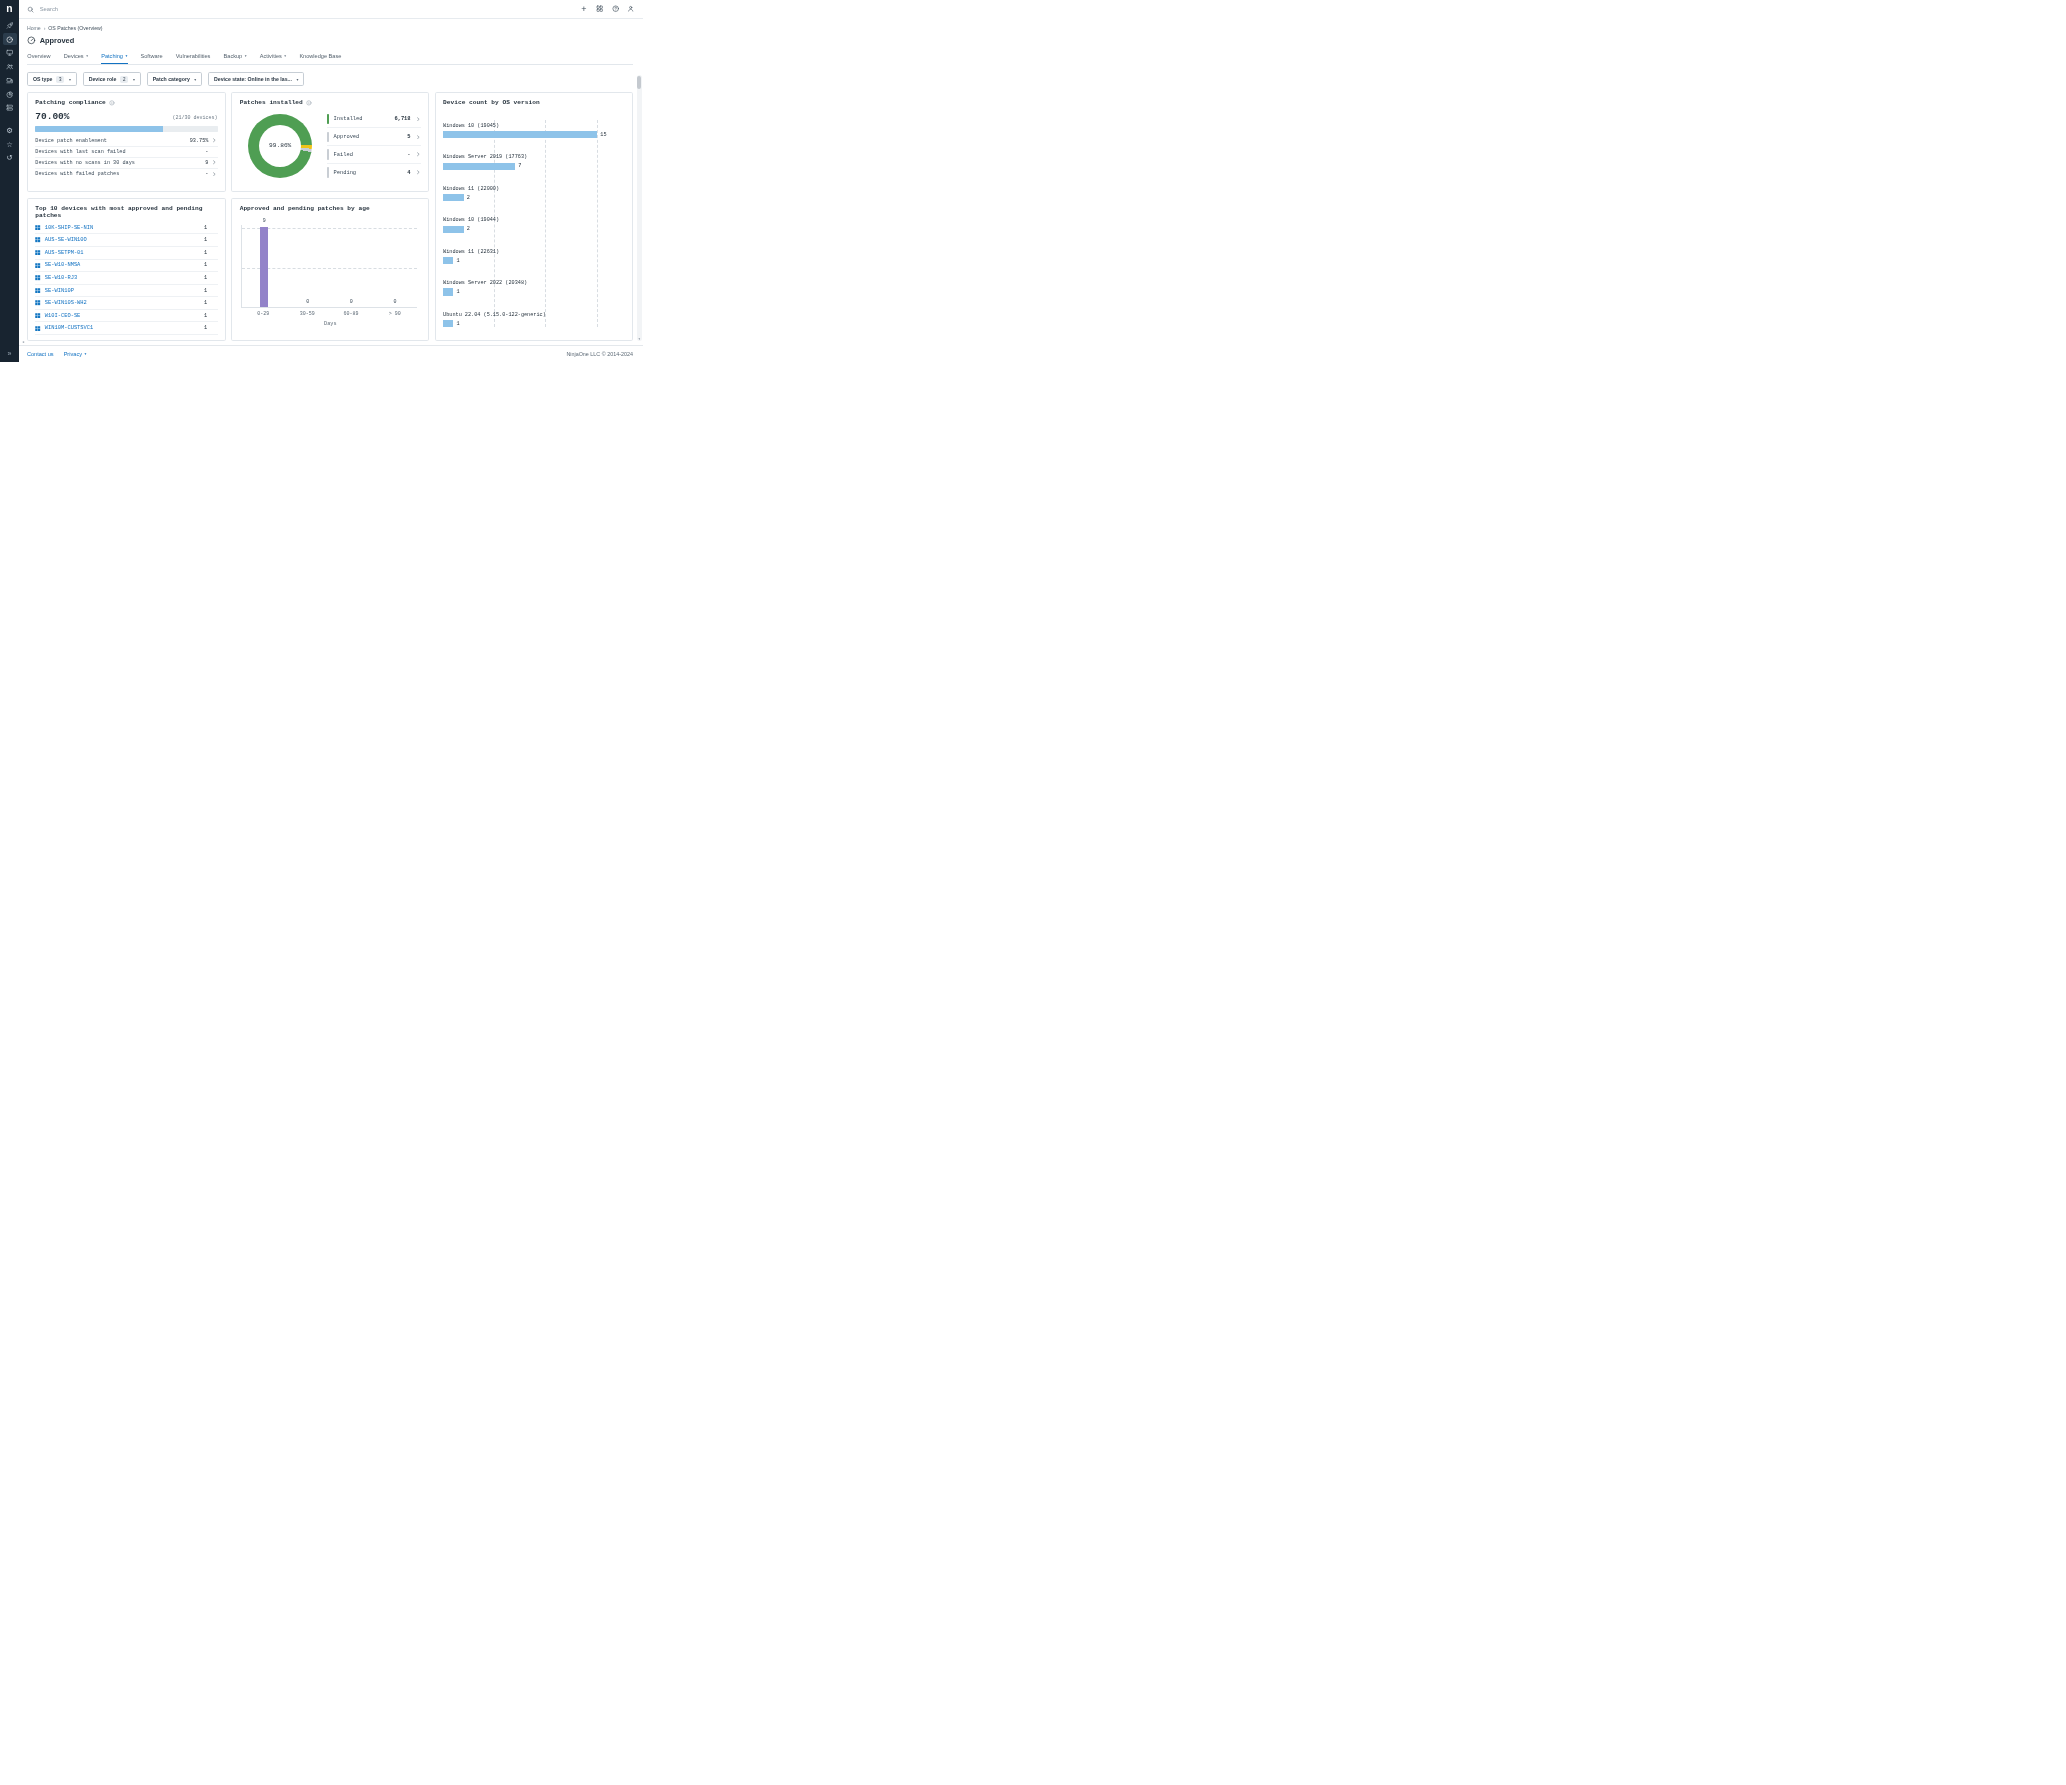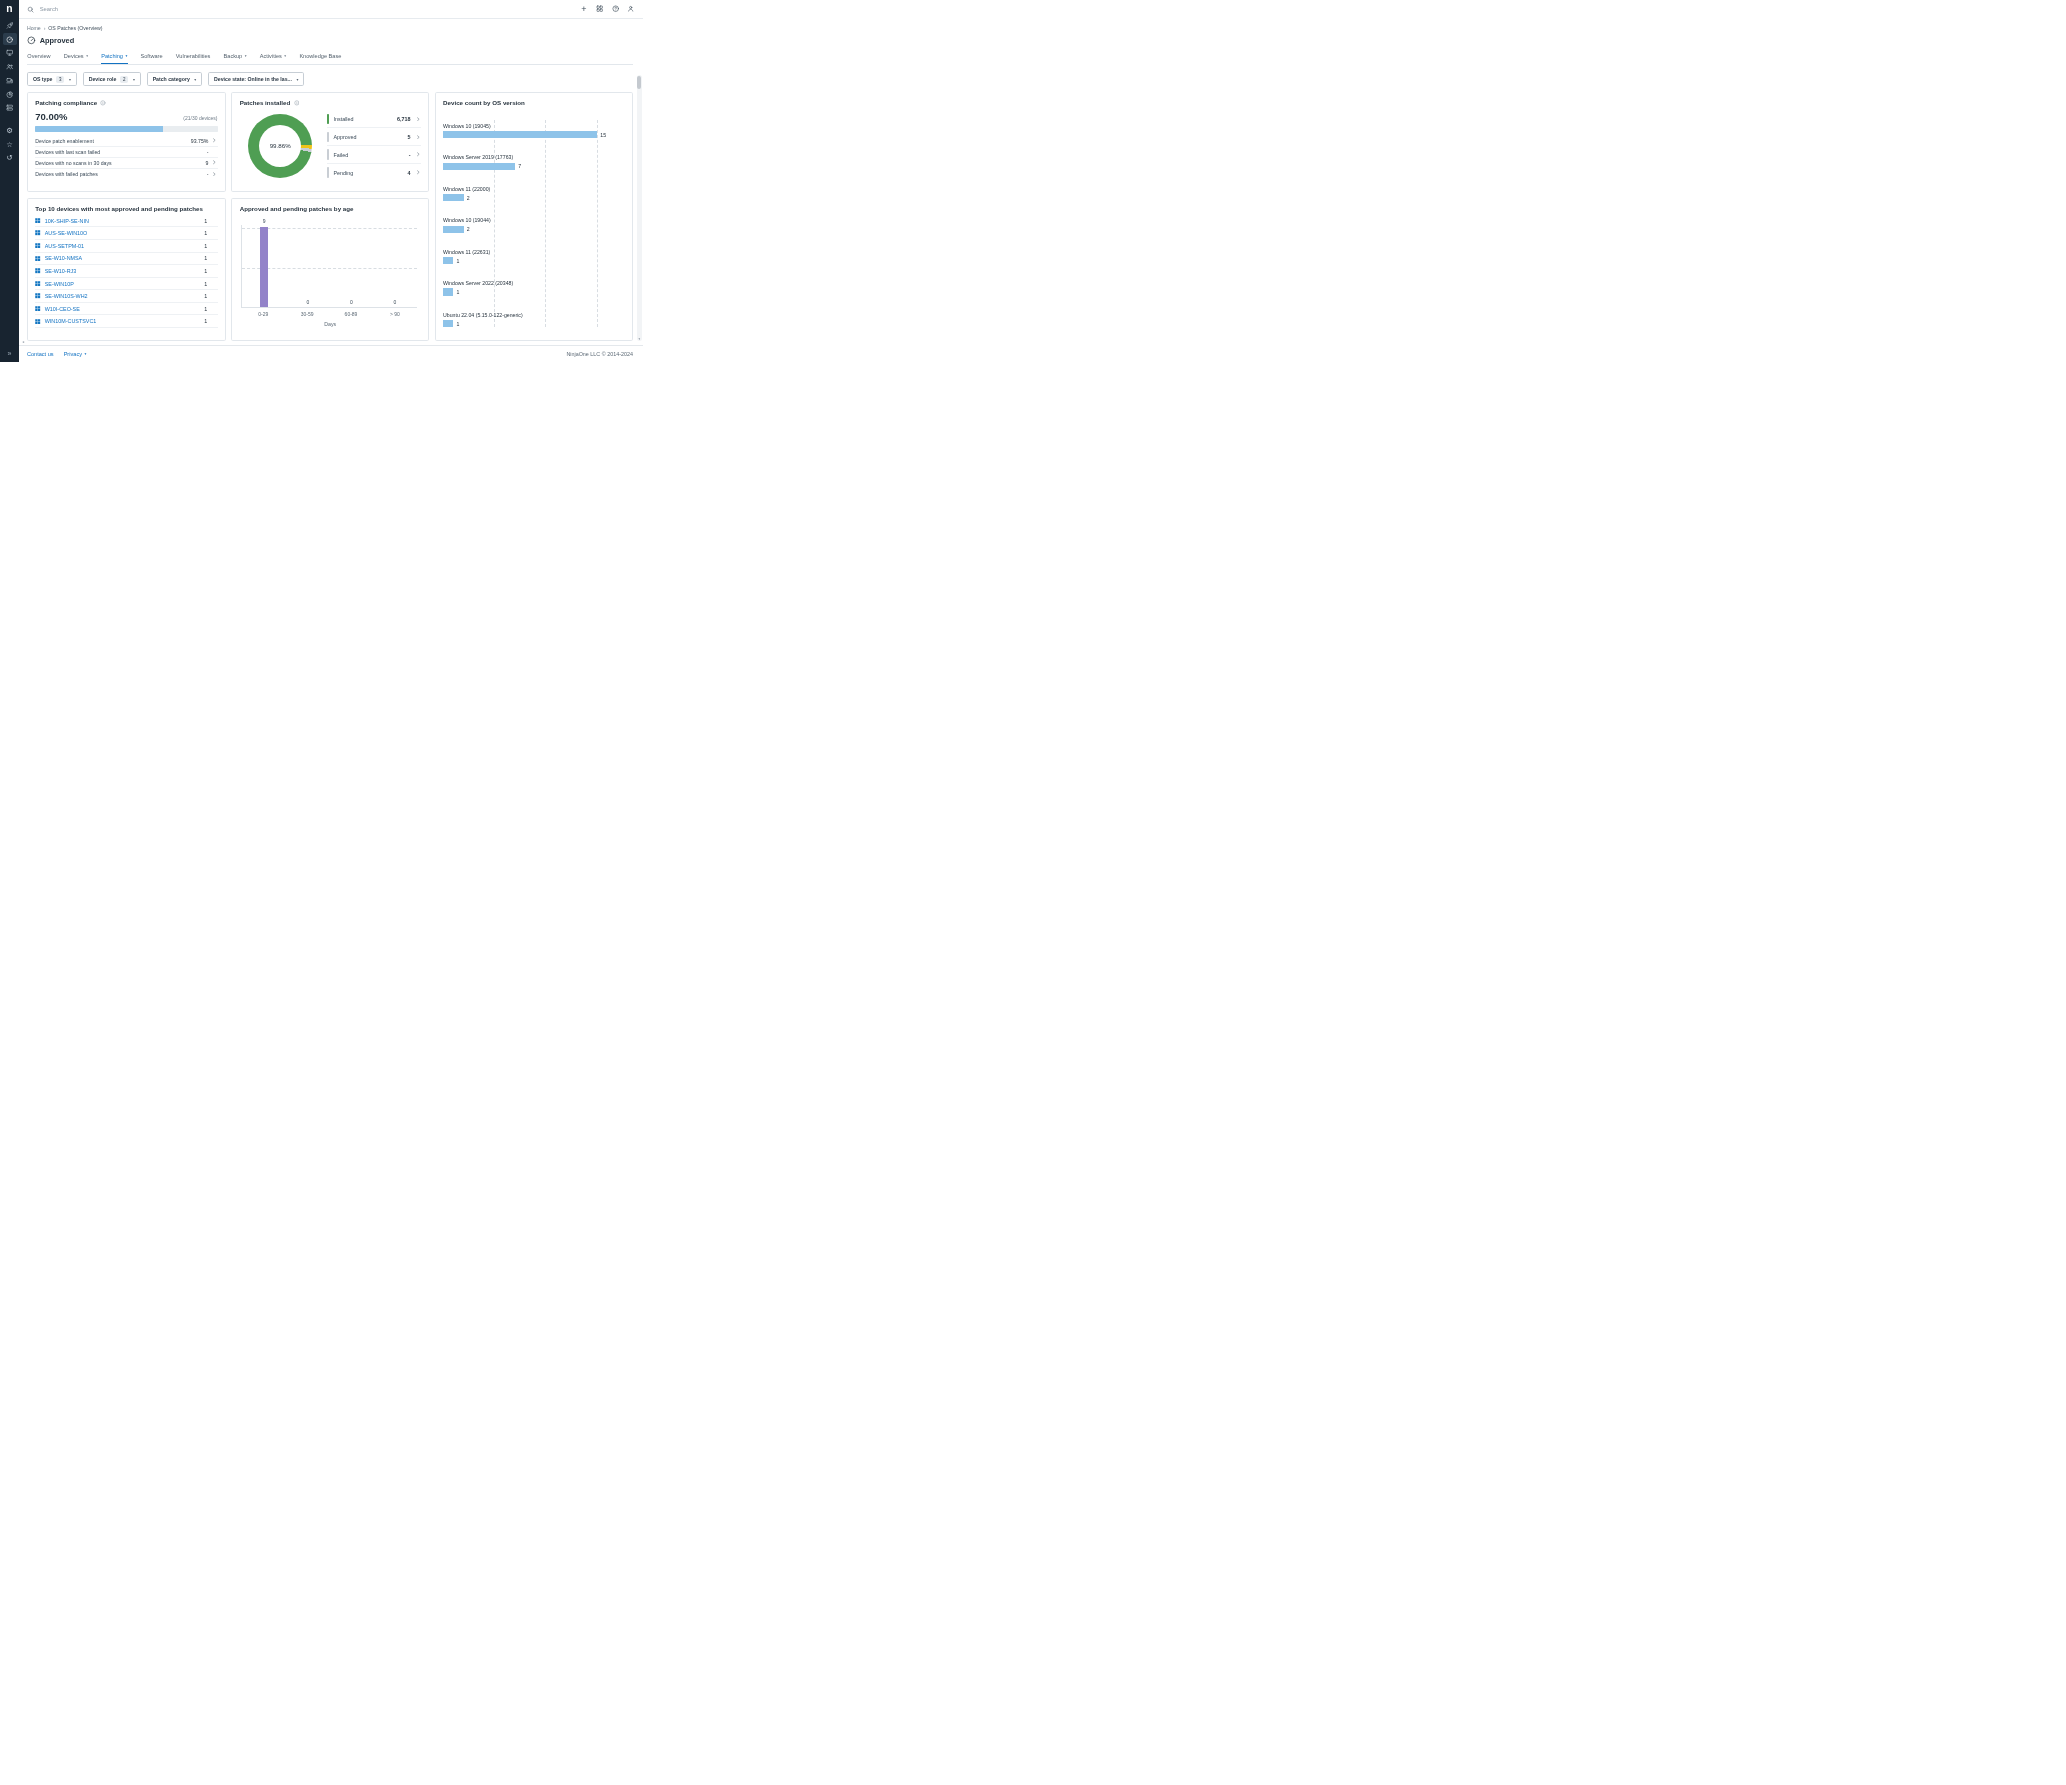--- a/index.html
+++ b/index.html
@@ -46,21 +46,21 @@
   .tab.active { color: #1272c2; }
   .tab.active .caret { color: #1272c2; }
   .tab.active::after { content: ""; position: absolute; left: 0; right: 0; bottom: -0.4px; height: 1.2px; background: #1272c2; }
 
   .filters { display: flex; gap: 5.8px; margin-top: 7.9px; }
   .chip { height: 14px; border: 0.4px solid #c7ced5; border-radius: 1.7px; background: #fff; display: flex; align-items: center; gap: 3.7px; padding: 0 5px; font-size: 5.2px; font-weight: 600; color: #2b3845; cursor: pointer; white-space: nowrap; }
   .chip-badge { background: #e9edf1; border-radius: 1.7px; padding: 1.2px 2.9px; font-size: 4.5px; font-weight: 400; color: #2b3845; }
   .chip .caret { font-size: 3.9px; color: #5f6c78; margin-left: 0.8px; }
 
   
-  .cards { display: grid; grid-template-columns: 199px 198px 198px; grid-template-rows: 100px 143px; gap: 5.4px; margin-top: 5.8px; }
+  .cards { display: grid; grid-template-columns: 199px 198px 198px; grid-template-rows: 100px 143px; gap: 5.4px; margin-top: 5.8px; font-family: Liberation Mono, monospace; }
   .card { background: #fff; border: 0.4px solid #e2e7ec; border-radius: 1.7px; padding: 6.2px 7.4px; overflow: hidden; position: relative; }
   .card-col3 { grid-column: 3; grid-row: 1 / 3; }
   .card-title-row { display: flex; align-items: center; gap: 3.3px; }
   .card-title { font-size: 6.2px; font-weight: 700; color: #28343f; }
   .info-ic { color: #8a96a2; display: flex; cursor: pointer; }
 
   
   .comp-top { display: flex; align-items: flex-end; justify-content: space-between; margin-top: 5.4px; }
   .comp-pct { font-size: 9.5px; font-weight: 700; color: #28343f; line-height: 1; }
   .comp-note { font-size: 5px; color: #6e7b87; }

